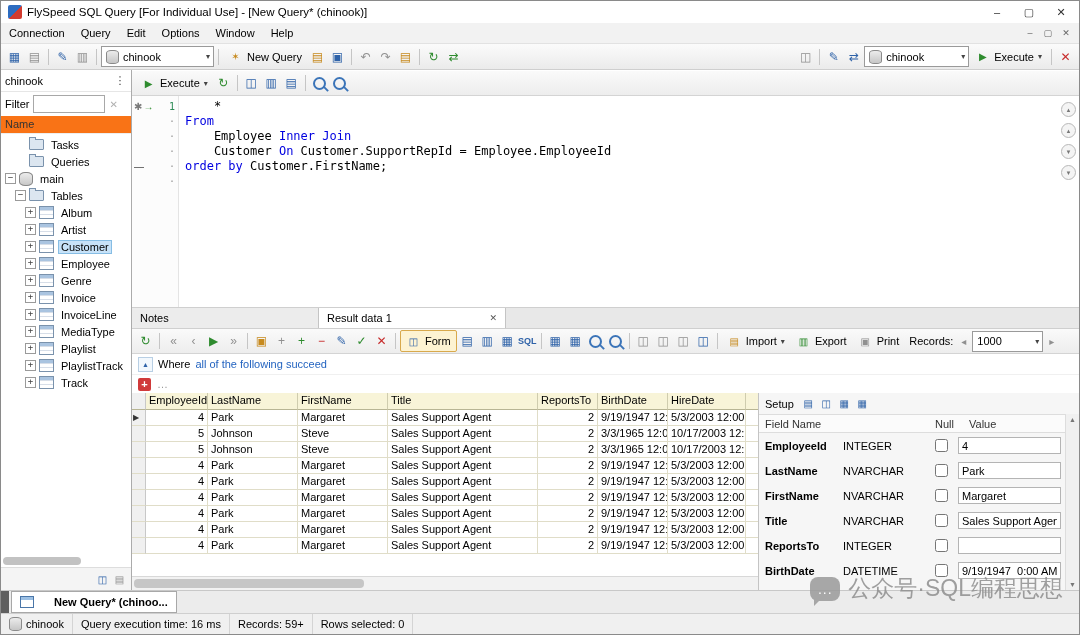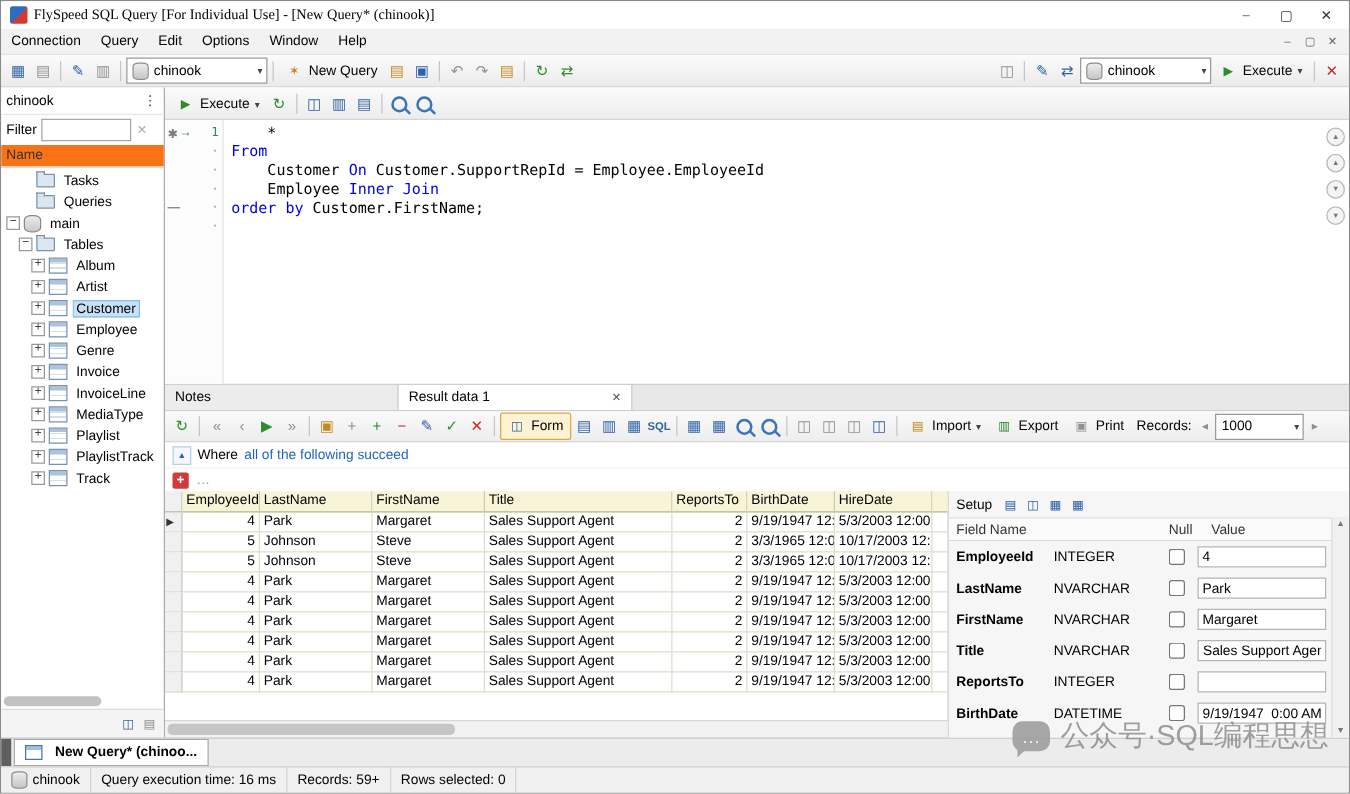--- a/index.html
+++ b/index.html
@@ -1,19 +1,19 @@
 <!DOCTYPE html>
 <html><head>
 <meta charset="utf-8">
 <style>
   html,body{margin:0;padding:0;}
   body{width:1080px;height:635px;overflow:hidden;font-family:"Liberation Sans",sans-serif;font-size:11px;color:#000;background:#d4d4d4;}
   .window{width:1080px;height:635px;display:flex;flex-direction:column;background:#fff;border:1px solid #8a8a8a;position:relative;box-sizing:border-box;}
   
-  .titlebar{height:22px;display:flex;align-items:center;padding:0 2px;background:#fff;flex:0 0 auto;font-family:Liberation Serif, serif;}
+  .titlebar{height:22px;display:flex;align-items:center;padding:0 2px;background:#fff;flex:0 0 auto;}
   .app-ico{width:14px;height:14px;margin:0 5px;background:linear-gradient(135deg,#2d6cc0 0 52%,#d23b2f 52% 100%);border-radius:2px;flex:0 0 auto;}
   .title-text{font-size:11.5px;white-space:nowrap;}
   .win-controls{margin-left:auto;display:flex;}
   .win-btn{width:32px;height:20px;display:flex;align-items:center;justify-content:center;font-size:11px;color:#333;}
   
   .menubar{height:20px;display:flex;align-items:center;background:#f2f2f2;border-bottom:1px solid #e2e2e2;flex:0 0 auto;}
   .menu-item{padding:2px 8px;cursor:default;}
   .child-controls{margin-left:auto;display:flex;align-items:center;padding-right:4px;color:#666;}
   .child-controls span{width:18px;text-align:center;font-size:9px;}
   
@@ -114,21 +114,21 @@
   .frow{height:25px;display:flex;align-items:center;}
   .fname{width:78px;padding-left:6px;font-weight:bold;overflow:hidden;white-space:nowrap;}
   .ftype{width:92px;overflow:hidden;white-space:nowrap;}
   .fnull{width:13px;height:13px;margin:0 10px 0 0;}
   .fvalwrap{flex:1;padding-right:4px;}
   .fval{width:100%;height:17px;border:1px solid #b4b4b4;font-size:11px;padding:0 3px;box-sizing:border-box;font-family:inherit;background:#fff;}
   .vscroll{position:absolute;right:0;top:21px;bottom:0;width:13px;background:#f0f0f0;border-left:1px solid #ddd;display:flex;flex-direction:column;align-items:center;justify-content:space-between;padding:2px 0;font-size:7px;color:#777;}
   
   .mdi-bar{height:22px;display:flex;align-items:center;background:#ececec;border-top:1px solid #c8c8c8;flex:0 0 auto;}
   .mdi-strip{width:8px;height:100%;background:#5f5f5f;flex:0 0 auto;}
-  .mdi-tab{height:20px;display:flex;align-items:center;gap:10px;background:#fff;border:1px solid #a8a8a8;padding:0 8px;margin-left:2px;font-weight:bold;white-space:nowrap;}
+  .mdi-tab{height:20px;display:flex;align-items:center;gap:20px;background:#fff;border:1px solid #a8a8a8;padding:0 8px;margin-left:2px;font-weight:bold;white-space:nowrap;}
   .win-ic{width:12px;height:10px;border:1px solid #4a76a8;background:linear-gradient(#9cc0e4 0 3px,#fff 3px);flex:0 0 auto;}
   
   .statusbar{height:20px;display:flex;align-items:center;background:#f0f0f0;border-top:1px solid #cfcfcf;flex:0 0 auto;}
   .sbar-seg{height:100%;display:flex;align-items:center;gap:4px;padding:0 8px;border-right:1px solid #d4d4d4;white-space:nowrap;}
   
   .watermark{position:absolute;right:16px;top:572px;display:flex;align-items:center;gap:8px;color:#8f8f8f;opacity:.85;font-size:23px;z-index:20;pointer-events:none;}
   .wm-bubble{width:30px;height:24px;background:#9a9a9a;border-radius:8px;position:relative;color:#fff;display:flex;align-items:center;justify-content:center;font-size:14px;letter-spacing:1px;}
   .wm-bubble::after{content:"";position:absolute;left:4px;bottom:-5px;border:5px solid transparent;border-top-color:#9a9a9a;border-left-color:#9a9a9a;}
 </style>
 </head>
@@ -357,22 +357,22 @@
               <span class="gut-num">·</span>
             </div>
             <div class="gut-line">
               <span class="gut-icons"></span>
               <span class="gut-num">·</span>
             </div>
           </div>
         <div class="code">
             <div class="code-line"><span class="pl">    *</span></div>
             <div class="code-line"><span class="kw">From</span></div>
+            <div class="code-line"><span class="pl">    Employee </span><span class="kw">Inner Join</span></div>
             <div class="code-line"><span class="pl">    Customer </span><span class="kw">On</span><span class="pl"> Customer.SupportRepId = Employee.EmployeeId</span></div>
-            <div class="code-line"><span class="pl">    Employee </span><span class="kw">Inner Join</span></div>
             <div class="code-line"><span class="kw">order by</span><span class="pl"> Customer.FirstName;</span></div>
           </div>
         <div class="editor-scroll">
           <span class="escroll-btn">▲</span>
           <span class="escroll-btn">▲</span>
           <span class="escroll-btn">▼</span>
           <span class="escroll-btn">▼</span>
         </div>
       </div>
 

